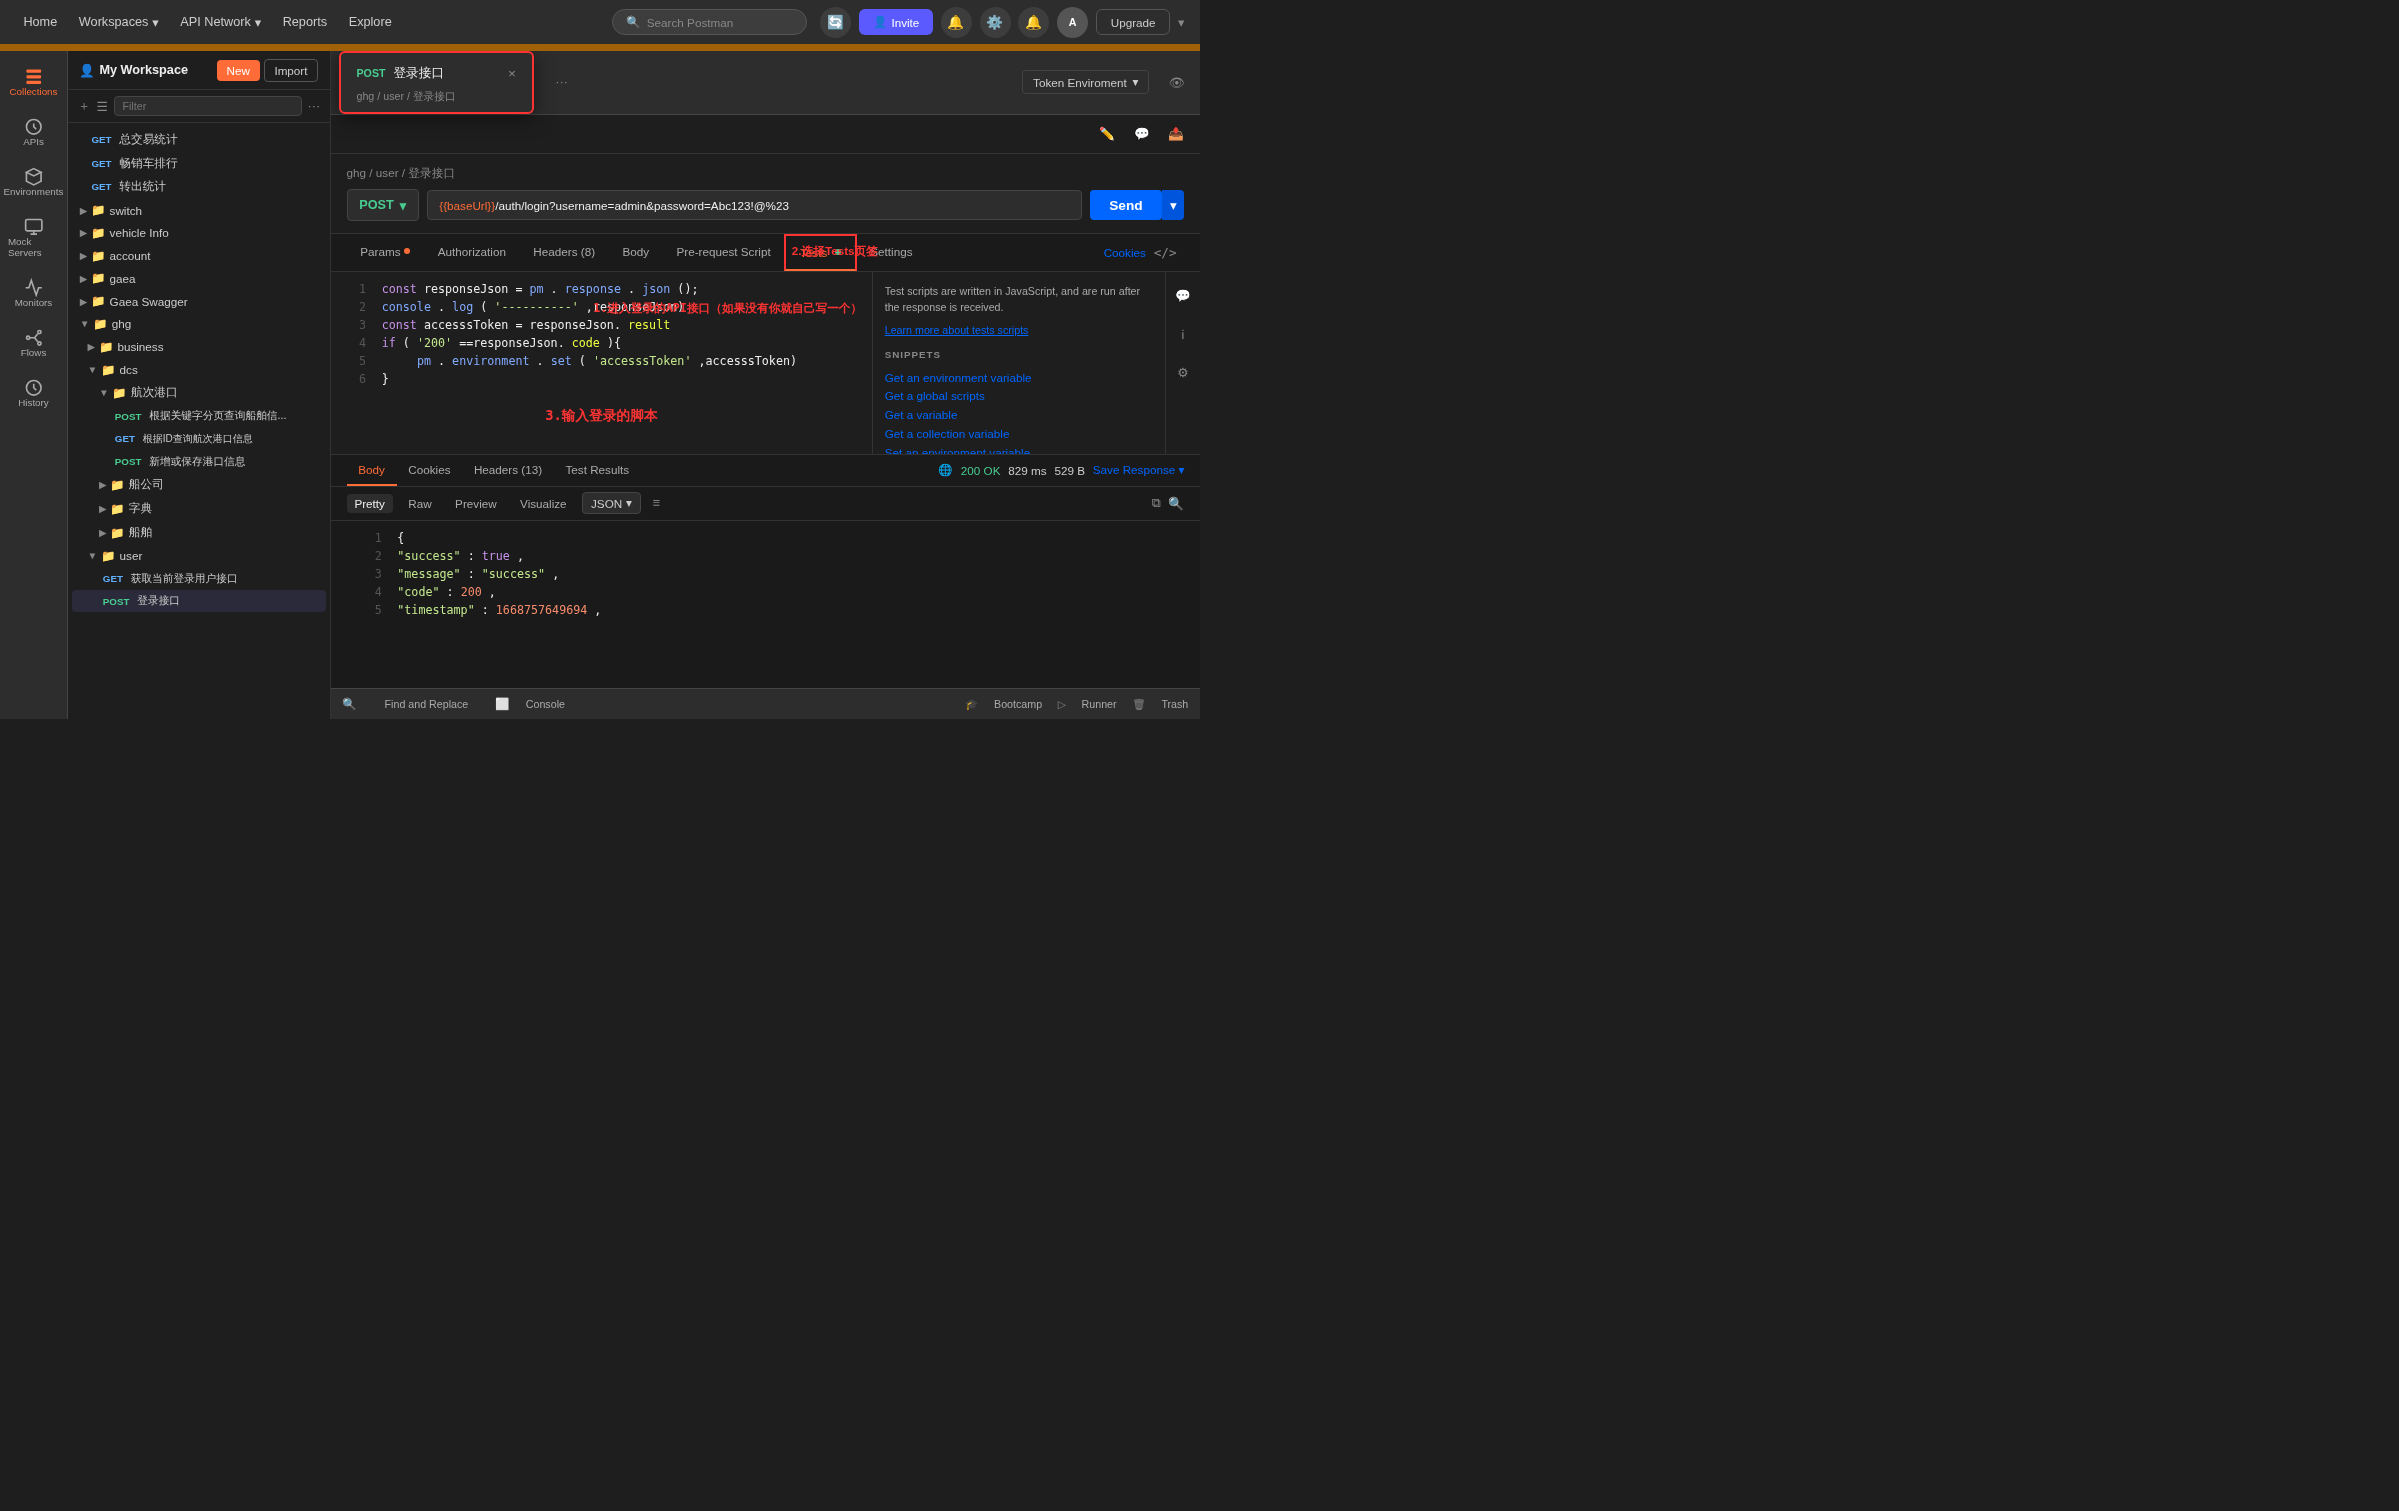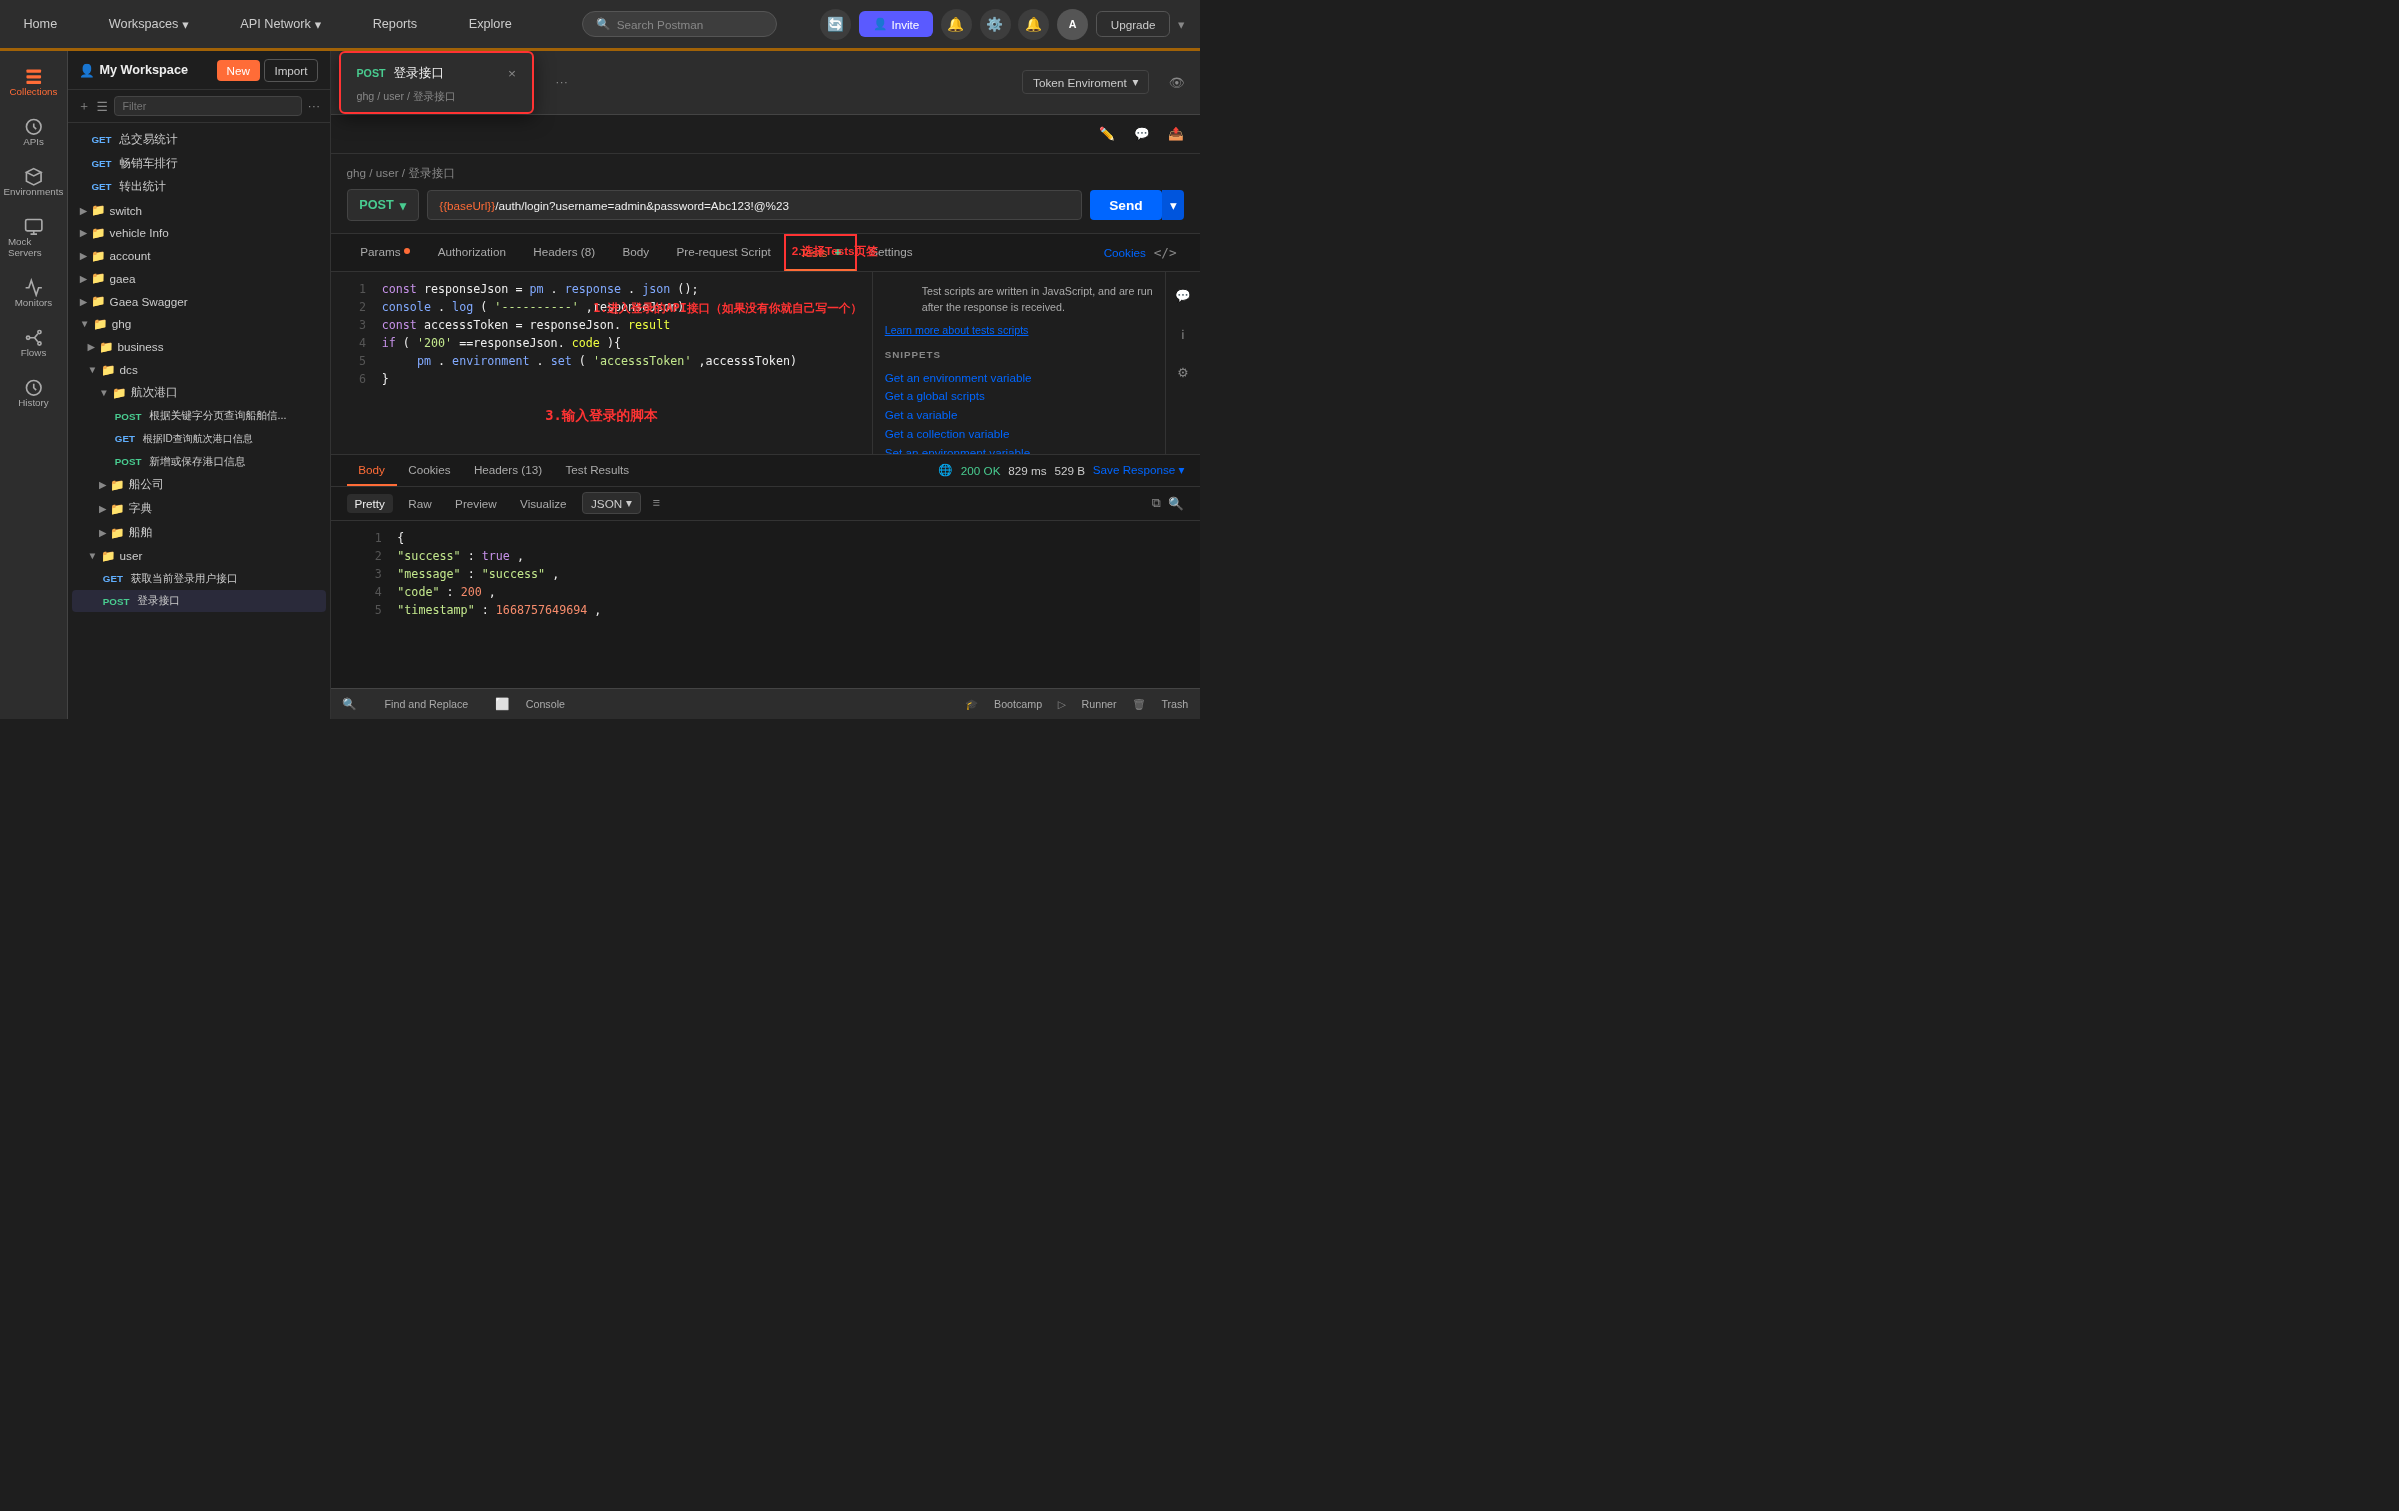--- a/index.html
+++ b/index.html
@@ -8,21 +8,21 @@
     
     .titlebar { height: 37px; background: #2d2d2d; display: flex; align-items: center; justify-content: center; position: relative; border-bottom: 1px solid #444; }
     .titlebar-title { color: #ccc; font-size: 12.7px; }
     .traffic-lights { position: absolute; left: 11.7px; display: flex; gap: 6.8px; }
     .light { width: 12.7px; height: 12.7px; border-radius: 50%; }
     .light.red { background: #ff5f56; }
     .light.yellow { background: #ffbd2e; }
     .light.green { background: #27c93f; }
 
     
-    .topnav { height: 51px; background: #2d2d2d; display: flex; align-items: center; padding: 0 15.6px; gap: 36px; border-bottom: 3px solid #a16207; justify-content: flex-end; }
+    .topnav { height: 51px; background: #2d2d2d; display: flex; align-items: center; padding: 0 15.6px; gap: 6px; border-bottom: 7px solid #a16207; justify-content: flex-end; }
     .nav-item { color: #ccc; font-size: 12.7px; cursor: pointer; padding: 3.9px 7.8px; border-radius: 3.9px; display: flex; align-items: center; gap: 3.9px; white-space: nowrap; }
     .search-bar { margin-left: auto; background: #3d3d3d; border: 1px solid #555; border-radius: 19.5px; padding: 4.9px 13.7px; color: #aaa; font-size: 11.7px; display: flex; align-items: center; gap: 5.9px; width: 195px; cursor: text; }
     .topnav-right { display: flex; align-items: center; gap: 7.8px; margin-left: 7.8px; }
     .icon-btn { width: 31px; height: 31px; border-radius: 50%; background: #3d3d3d; display: flex; align-items: center; justify-content: center; cursor: pointer; color: #ccc; font-size: 13.7px; }
     .invite-btn { background: #5a5aff; color: white; border-radius: 5.9px; padding: 5.9px 13.7px; font-size: 11.7px; cursor: pointer; display: flex; align-items: center; gap: 3.9px; }
     .upgrade-btn { background: transparent; color: #ccc; border: 1px solid #555; border-radius: 5.9px; padding: 5.9px 13.7px; font-size: 11.7px; cursor: pointer; }
 
     
     .main-layout { display: flex; height: calc(756px - 88px); }
 
@@ -70,21 +70,21 @@
     .req-tab .dot { width: 5.9px; height: 5.9px; border-radius: 50%; background: #ff6c37; }
     .req-tab .dot-green { width: 5.9px; height: 5.9px; border-radius: 50%; background: #49cc90; }
     .cookies-btn { margin-left: auto; color: #0066ff; font-size: 11.7px; cursor: pointer; }
     .code-area { flex: 1; background: #1e1e1e; overflow-y: auto; padding: 7.8px 0; font-family: 'Monaco', 'Menlo', monospace; font-size: 11.7px; position: relative; }
     .code-line { display: flex; padding: 2px 15.6px; gap: 15.6px; }
     .line-num { color: #555; width: 19.5px; text-align: right; flex-shrink: 0; user-select: none; }
     .code-content { flex: 1; }
 
     
     .snippets-panel { width: 293px; background: #1e1e1e; border-left: 1px solid #333; overflow-y: auto; padding: 11.7px; }
-    .snippets-desc { color: #aaa; font-size: 10.7px; line-height: 1.5; margin-bottom: 7.8px; margin-left: 37px; }
+    .snippets-desc { color: #aaa; font-size: 10.7px; line-height: 1.5; margin-bottom: 7.8px; }
     .snippets-link { color: #0066ff; font-size: 10.7px; cursor: pointer; text-decoration: underline; }
     .snippets-header { color: #888; font-size: 9.8px; font-weight: 700; text-transform: uppercase; letter-spacing: 1px; margin: 11.7px 0 7.8px; }
     .snippet-item { color: #0066ff; font-size: 11.7px; cursor: pointer; padding: 2.9px 0; }
 
     
     .response-area { border-top: 1px solid #333; background: #1a1a1a; height: 234px; display: flex; flex-direction: column; }
     .response-tabs-bar { display: flex; align-items: center; padding: 0 15.6px; border-bottom: 1px solid #333; }
     .resp-tab { padding: 7.8px 11.7px; font-size: 11.7px; color: #aaa; cursor: pointer; border-bottom: 2px solid transparent; }
     .resp-tab.active { color: #ff6c37; border-bottom-color: #ff6c37; }
     .resp-status { margin-left: auto; display: flex; align-items: center; gap: 7.8px; font-size: 11.7px; }

